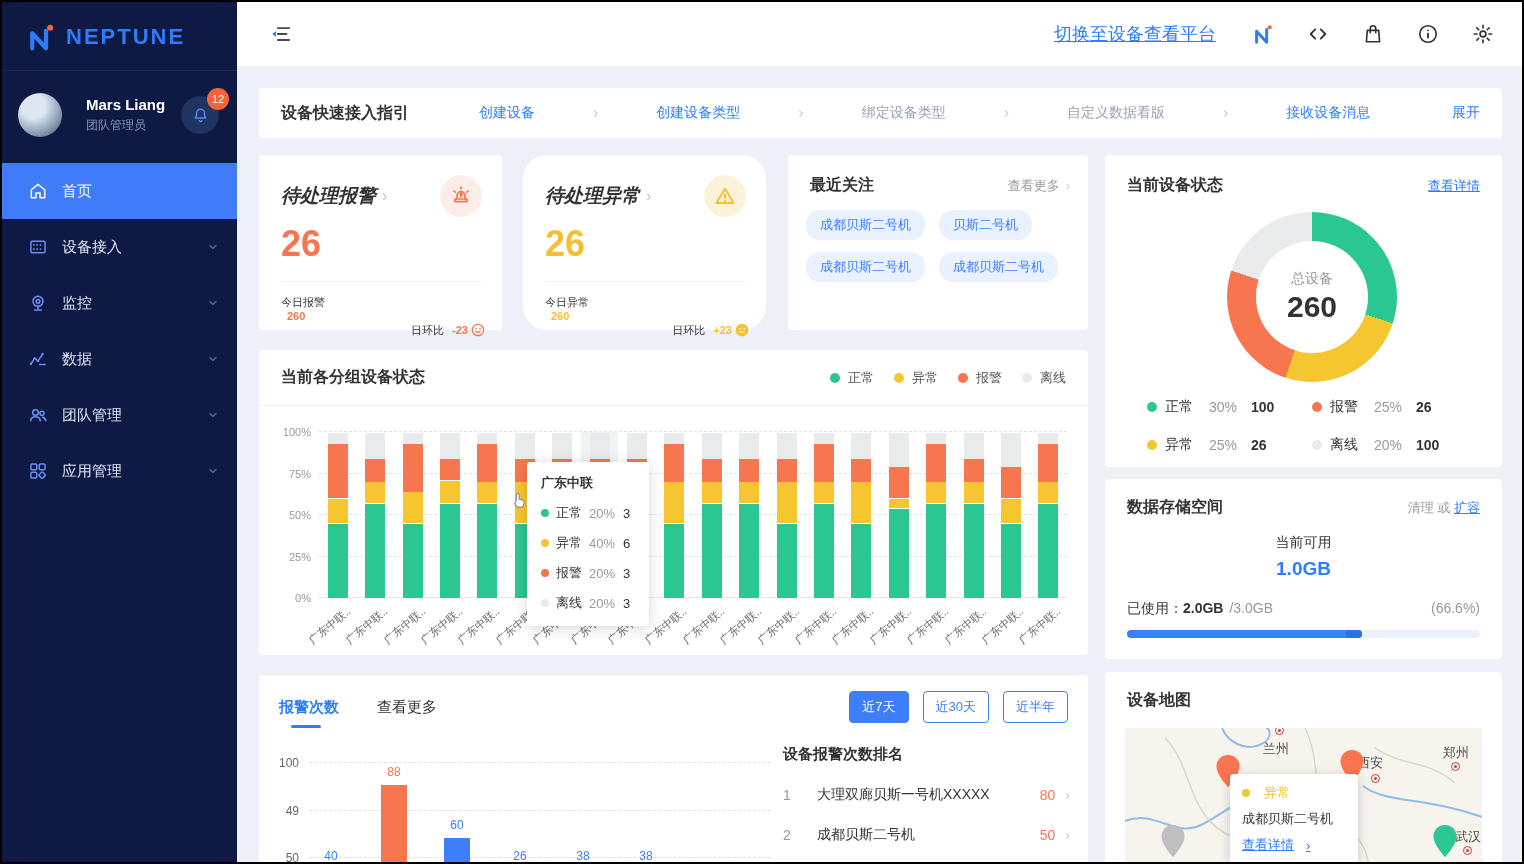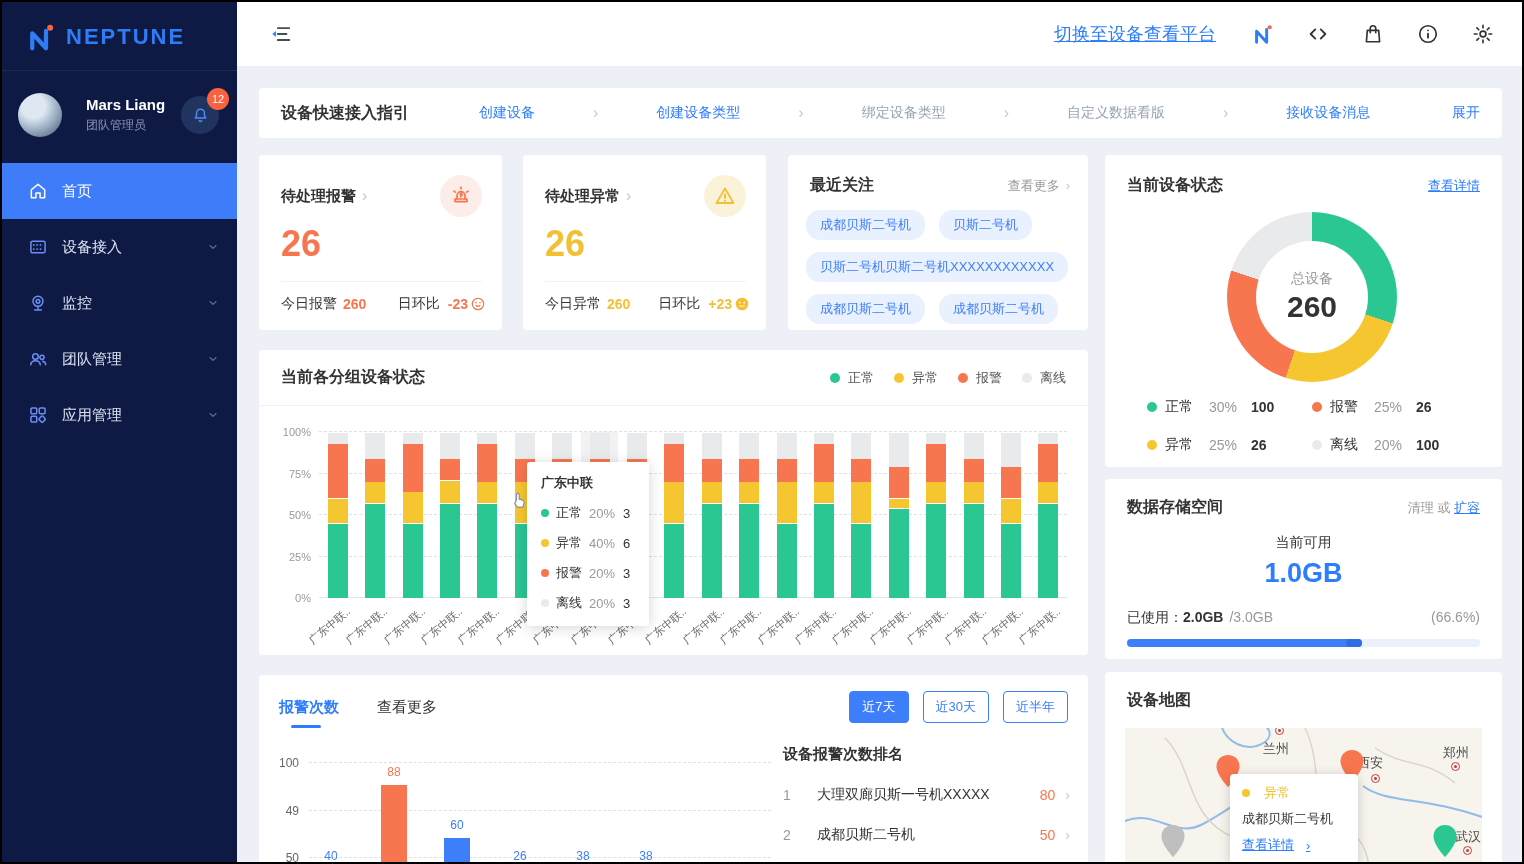--- a/index.html
+++ b/index.html
@@ -48,30 +48,30 @@
   .guide-title { font-size:16px; font-weight:bold; margin-right:70px; }
   .gstep { font-size:14px; cursor:pointer; }
   .gstep.link { color:#2D7DFF; }
   .gstep.muted { color:#9AA3B5; }
   .gsep { color:#C3CBD9; margin:0 58px; }
   .guide .grow { flex:1; }
   .expand-link { color:#2D7DFF; font-size:14px; cursor:pointer; }
 
   
   .stat-head { display:flex; align-items:center; padding:20px 20px 0 22px; }
-  .stat-title { font-size:15px; font-weight:bold; }
+  .stat-title { font-size:19px; font-weight:bold;font-style:italic; }
   .chev-s { color:#C0C6D1; margin-left:6px; }
   .stat-icon { margin-left:auto; width:42px; height:42px; border-radius:50%;
                display:flex; align-items:center; justify-content:center; }
   .ic-red { background:#FDEDE8; } .ic-yel { background:#FBF3D9; }
   .stat-value { font-size:36px; font-weight:bold; padding:6px 0 0 22px; }
   .v-red { color:#F8764F; } .v-yel { color:#F2C032; }
   .stat-divider { position:absolute; left:22px; right:20px; top:126px; height:1px; background:#F0F2F5; }
-  .stat-foot { position:absolute; left:22px; right:16px; top:140px; display:flex; align-items:center;
-               font-size:14px; color:#333; }
+  .stat-foot { position:absolute; left:22px; right:16px; top:140px; display:flex; 
+               font-size:11px; color:#333;flex-direction:column; }
   .stat-foot .num { font-weight:bold; margin-left:6px; }
   .stat-foot .grp2 { margin-left:auto; display:flex; align-items:center; gap:2px; }
 
   
   .rc-head { display:flex; align-items:center; padding:20px 18px 0 22px; }
   .rc-more { margin-left:auto; color:#999; font-size:13px; cursor:pointer; display:flex; align-items:center; }
   .tags { padding:14px 14px 0 18px; display:flex; flex-wrap:wrap; gap:12px 14px; }
   .tag { background:#E9F1FF; color:#3D7EFB; border-radius:14px; font-size:13px;
          padding:6px 14px; white-space:nowrap; cursor:pointer; }
 
@@ -113,21 +113,21 @@
   .gt-name { color:#333; }
   .gt-pct { color:#999; margin-left:7px; }
   .gt-val { color:#333; margin-left:8px; }
   .hand-cursor { position:absolute; left:250px; top:140px; z-index:4; }
 
   
   .st-head { display:flex; align-items:center; padding:18px 22px 0 22px; }
   .st-links { margin-left:auto; font-size:13px; color:#999; }
   .st-links .exp { color:#2D7DFF; text-decoration:underline; cursor:pointer; }
   .st-avail-label { text-align:center; font-size:14px; color:#333; margin-top:16px; }
-  .st-avail-value { text-align:center; font-size:27px; font-weight:bold; color:#2D7DFF; margin-top:6px; }
+  .st-avail-value { text-align:center; font-size:19px; font-weight:bold; color:#2D7DFF; margin-top:6px; }
   .st-used-row { display:flex; align-items:baseline; padding:0 22px; margin-top:20px; font-size:14px; }
   .st-used-lab { color:#333; } .st-used-num { font-weight:bold; color:#333; }
   .st-total { color:#999; margin-left:6px; } .st-pct { margin-left:auto; color:#999; }
   .st-bar { position:relative; margin:12px 22px 0 22px; height:8px; border-radius:4px; background:#EAF1FB; }
   .st-fill { position:absolute; left:0; top:0; bottom:0; border-radius:4px; background:#3D7EFB; }
   .st-cap { position:absolute; top:0; bottom:0; width:16px; border-radius:4px; background:#2F6FE4; }
 
   
   .tr-head { display:flex; align-items:center; padding:16px 20px 0 20px; }
   .tab { font-size:15px; cursor:pointer; }
@@ -236,20 +236,39 @@
         <span>监控</span>
         <span class="spacer"></span>
         <span class="chev">
             <svg width="12" height="12" viewBox="0 0 24 24" fill="none" stroke="currentColor" stroke-width="2.4" stroke-linecap="round">
               <path d="M6 9l6 6 6-6"></path>
             </svg>
           </span>
       </div>
       <div class="menu-item">
         <span class="mi-icon">
+          <svg width="20" height="20" viewBox="0 0 24 24" fill="none" stroke="currentColor" stroke-width="1.8" stroke-linecap="round" stroke-linejoin="round">
+              <path d="M3.5 18l4.5-7 4 3.5L17.5 6"></path>
+              <circle cx="3.5" cy="18" r="1.4" fill="currentColor" stroke="none"></circle>
+              <circle cx="8" cy="11" r="1.4" fill="currentColor" stroke="none"></circle>
+              <circle cx="12" cy="14.5" r="1.4" fill="currentColor" stroke="none"></circle>
+              <circle cx="17.5" cy="6" r="1.4" fill="currentColor" stroke="none"></circle>
+              <path d="M20.5 18.5H14"></path>
+            </svg>
+        </span>
+        <span>数据</span>
+        <span class="spacer"></span>
+        <span class="chev">
+            <svg width="12" height="12" viewBox="0 0 24 24" fill="none" stroke="currentColor" stroke-width="2.4" stroke-linecap="round">
+              <path d="M6 9l6 6 6-6"></path>
+            </svg>
+          </span>
+      </div>
+      <div class="menu-item">
+        <span class="mi-icon">
           <svg width="20" height="20" viewBox="0 0 24 24" fill="none" stroke="currentColor" stroke-width="1.8" stroke-linecap="round">
               <circle cx="9" cy="9" r="3.4"></circle>
               <path d="M3.2 19c.4-3 2.7-4.8 5.8-4.8S14.4 16 14.8 19"></path>
               <circle cx="16.8" cy="10" r="2.5"></circle>
               <path d="M17.6 14.6c2.3.4 3.4 2 3.7 4.2"></path>
             </svg>
         </span>
         <span>团队管理</span>
         <span class="spacer"></span>
         <span class="chev">
@@ -361,21 +380,21 @@
             <span class="num v-red">-23</span>
             <svg width="16" height="16" viewBox="0 0 24 24" fill="none" stroke="#F8764F" stroke-width="1.8" stroke-linecap="round">
                 <circle cx="12" cy="12" r="8.5"></circle>
                 <path d="M9 10h.01M15 10h.01" stroke-width="2.4"></path>
                 <path d="M9 14.2c.8 1 1.9 1.5 3 1.5s2.2-.5 3-1.5"></path>
               </svg>
           </span>
         </div>
       </section>
 
-      <section class="card" style="left:286px; top:89px; width:243px; height:175px;">
+      <section class="card" style="left:286px; top:89px; width:243px; height:175px;border-radius:24px;">
         <div class="stat-head">
           <span class="stat-title">待处理异常</span>
           <span class="chev-s">›</span>
           <span class="stat-icon ic-yel">
             <svg width="24" height="24" viewBox="0 0 24 24" fill="none" stroke="#F2C032" stroke-width="1.8" stroke-linecap="round" stroke-linejoin="round">
                 <path d="M12 4.5 20.5 19h-17L12 4.5z"></path>
                 <path d="M12 10.5v3.5M12 16.8h.01" stroke-width="2.2"></path>
               </svg>
           </span>
         </div>
@@ -400,21 +419,20 @@
         <div class="rc-head">
           <span class="card-title">最近关注</span>
           <span class="rc-more">
             <span>查看更多</span>
             <span class="chev-s">›</span>
           </span>
         </div>
         <div class="tags">
           <span class="tag">成都贝斯二号机</span>
           <span class="tag">贝斯二号机</span>
-          <span class="tag">贝斯二号机贝斯二号机XXXXXXXXXXXX</span>
           <span class="tag">成都贝斯二号机</span>
           <span class="tag">成都贝斯二号机</span>
         </div>
       </section>
 
       <section class="card" style="left:868px; top:89px; width:397px; height:312px;">
         <div class="ds-head">
           <span class="card-title">当前设备状态</span>
           <a class="blue-link">查看详情</a>
         </div>

